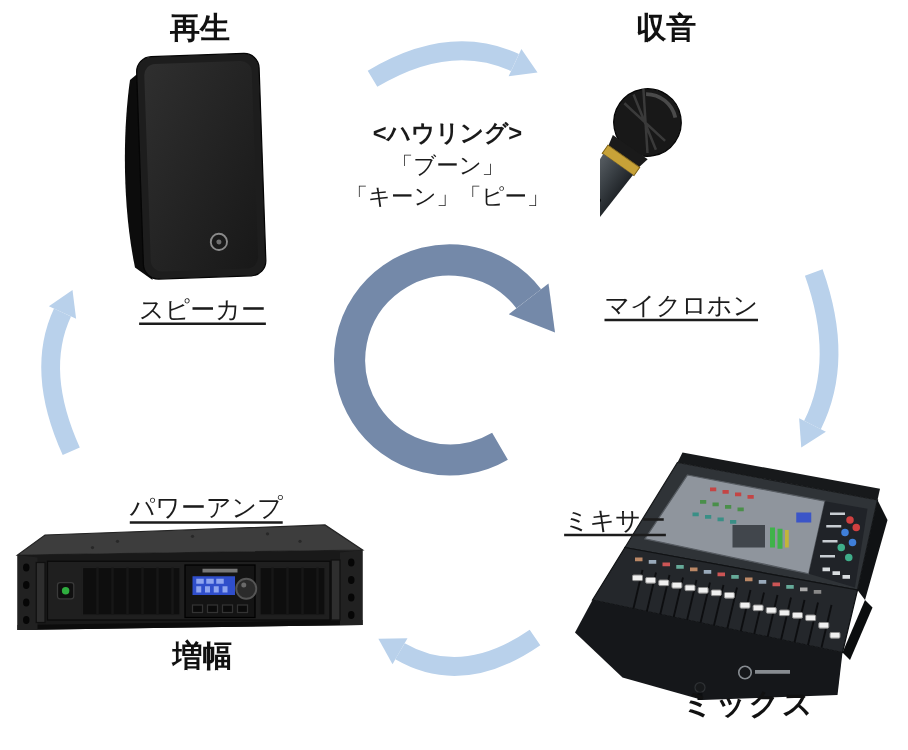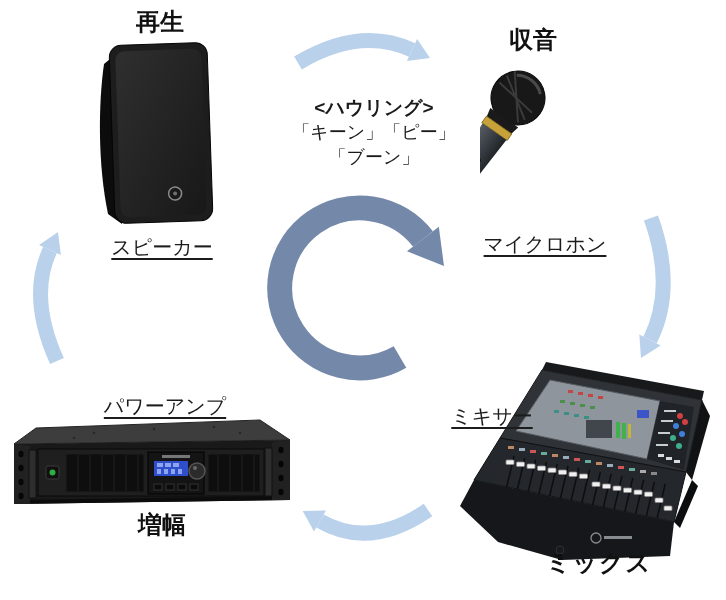--- a/index.html
+++ b/index.html
@@ -226,28 +226,28 @@
     </g>
     <polygon points="30,122 230,164 226,198 118,202 54,184 16,148" fill="#15171a"></polygon>
     <polygon points="230,164 248,122 254,128 236,170" fill="#0b0d0e"></polygon>
     <circle cx="152" cy="180" r="5" fill="none" stroke="#878c91" stroke-width="1.3"></circle>
     <rect x="160" y="178" width="28" height="3" fill="#878c91"></rect>
     <circle cx="116" cy="192" r="4" fill="#17191b" stroke="#2e3134"></circle>
     <rect x="114" y="196" width="4" height="6" fill="#0c0e10"></rect>
   </svg>
 
   <div class="abs stage-title" style="left:160px;top:6px">再生</div>
-  <div class="abs stage-title" style="left:533px;top:24px">収音</div>
+  <div class="abs stage-title" style="left:533px;top:6px">収音</div>
   <div class="abs stage-title" style="left:162px;top:509px">増幅</div>
   <div class="abs stage-title" style="left:599px;top:547px;letter-spacing:2px">ミックス</div>
 
   <div class="abs device-label" style="left:162px;top:234px">スピーカー</div>
   <div class="abs device-label" style="left:165px;top:393px">パワーアンプ</div>
   <div class="abs device-label" style="left:545px;top:231px">マイクロホン</div>
   <div class="abs device-label" style="left:492px;top:403px">ミキサー</div>
 
-  <div class="abs center-caption" style="left:374px;top:95px">
+  <div class="abs center-caption" style="left:358px;top:95px">
     <div class="hd">&lt;ハウリング&gt;</div>
+    <div>「ブーン」</div>
     <div>「キーン」「ピー」</div>
-    <div>「ブーン」</div>
   </div>
 
 </div>
 
 </body></html>

